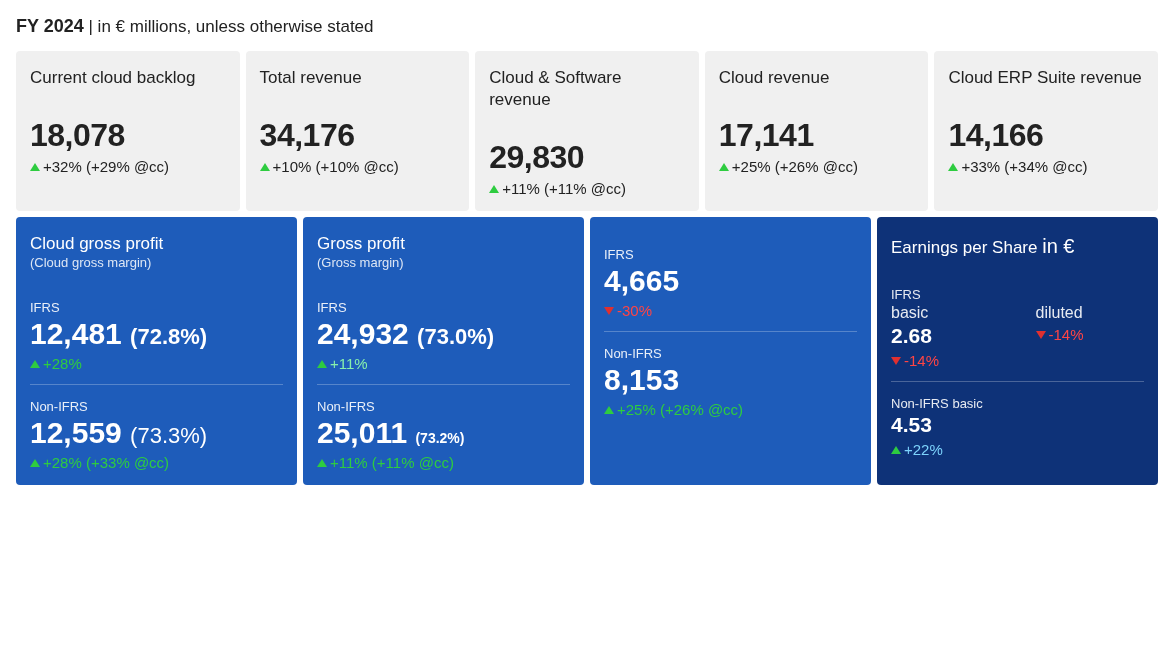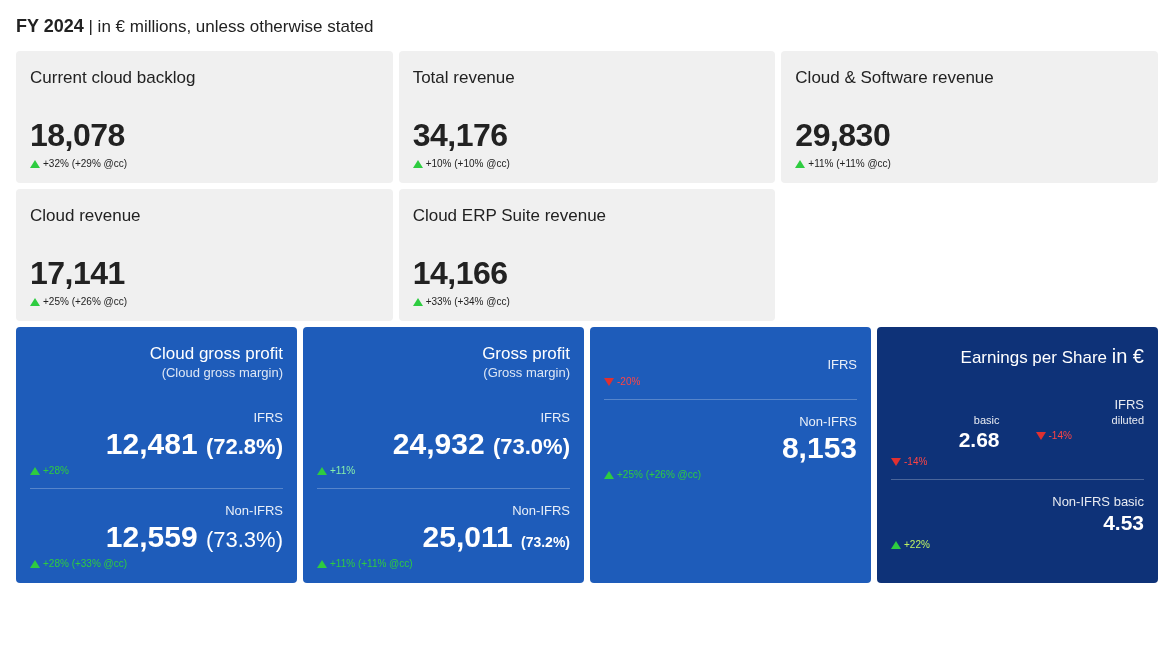--- a/index.html
+++ b/index.html
@@ -13,29 +13,28 @@
       font-size: 17px;
       margin-bottom: 14px;
       color: #222;
     }
     .header strong {
       font-weight: 800;
       font-size: 18px;
     }
     .grid-top {
       display: grid;
-      grid-template-columns: repeat(3, 1fr);
+      grid-template-columns: repeat(5, 1fr);
       gap: 6px;
       margin-bottom: 6px;
     }
     .grid-bottom {
       display: grid;
       grid-template-columns: repeat(4, 1fr);
       gap: 6px;
-      text-align: right;
     }
     .card {
       border-radius: 4px;
       padding: 16px 14px 14px 14px;
     }
     .card-light {
       background: #f0f0f0;
       color: #222;
     }
     .card-blue {
@@ -57,21 +56,21 @@
       font-weight: 400;
       color: rgba(255,255,255,0.85);
       display: block;
     }
     .card-value {
       font-size: 32px;
       font-weight: 800;
       letter-spacing: -0.5px;
     }
     .card-change {
-      font-size: 10px;
+      font-size: 15px;
       margin-top: 4px;
       display: flex;
       align-items: center;
       gap: 3px;
     }
     .arrow-up {
       display: inline-block;
       width: 0;
       height: 0;
       border-left: 5px solid transparent;
@@ -106,21 +105,21 @@
     
     .eps-row {
       display: flex;
       gap: 36px;
       align-items: flex-start;
     }
     .eps-col {
       flex: 1;
     }
     .eps-label {
-      font-size: 11px;
+      font-size: 16px;
       margin-bottom: 2px;
       opacity: 0.9;
     }
     .eps-value {
       font-size: 21px;
       font-weight: 800;
     }
   </style>
 </head>
 <body>
@@ -207,23 +206,24 @@
         <hr class="divider">
         <div class="section-label">Non-IFRS</div>
         <div class="big-value">25,011 <span style="font-size:14px;font-weight:600;">(73.2%)</span></div>
         <div class="card-change">
           <span class="arrow-up"></span>
           <span style="color:#2ecc40;">+11% (+11% @cc)</span>
         </div>
       </div>
     <div class="card card-blue">
         <div class="section-label">IFRS</div>
+        <div class="big-value">4,665</div>
         <div class="card-change">
           <span class="arrow-down"></span>
-          <span style="color:#ff4444;">-20%</span>
+          <span style="color:#ff4444;">-30%</span>
         </div>
         <hr class="divider">
         <div class="section-label">Non-IFRS</div>
         <div class="big-value">8,153</div>
         <div class="card-change">
           <span class="arrow-up"></span>
           <span style="color:#2ecc40;">+25% (+26% @cc)</span>
         </div>
       </div>
     <div class="card card-dark-blue">
@@ -246,16 +246,16 @@
               <span class="arrow-down"></span>
               <span style="color:#ff4444;">-14%</span>
             </div>
           </div>
         </div>
         <hr class="divider">
         <div class="section-label">Non-IFRS basic</div>
         <div class="eps-value">4.53</div>
         <div class="card-change">
           <span class="arrow-up"></span>
-          <span style="color:#bef264;">+22%</span>
+          <span style="color:#7dd3fc;">+22%</span>
         </div>
       </div>
   </div>
 
 </body></html>

